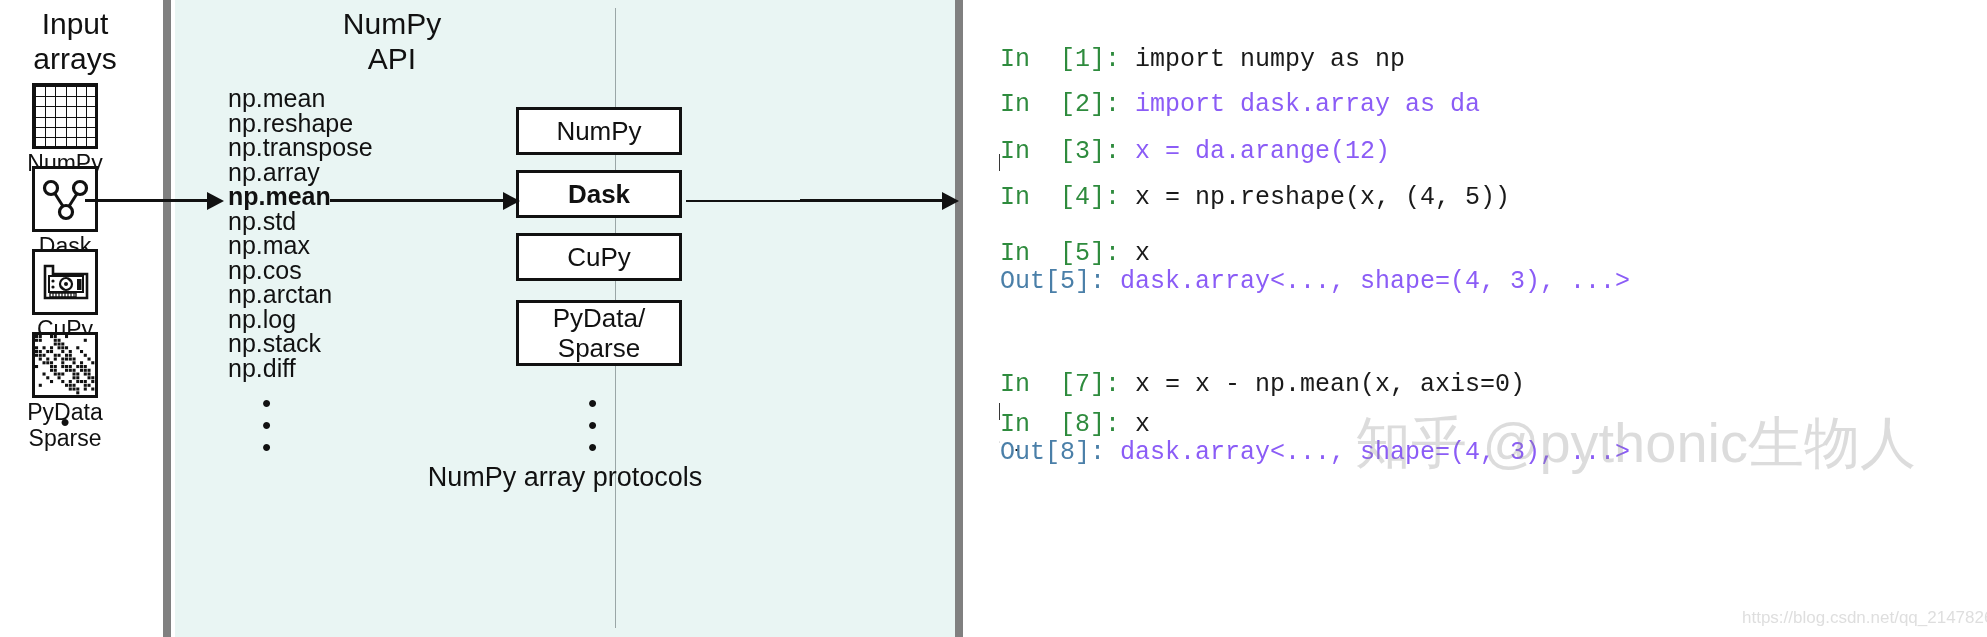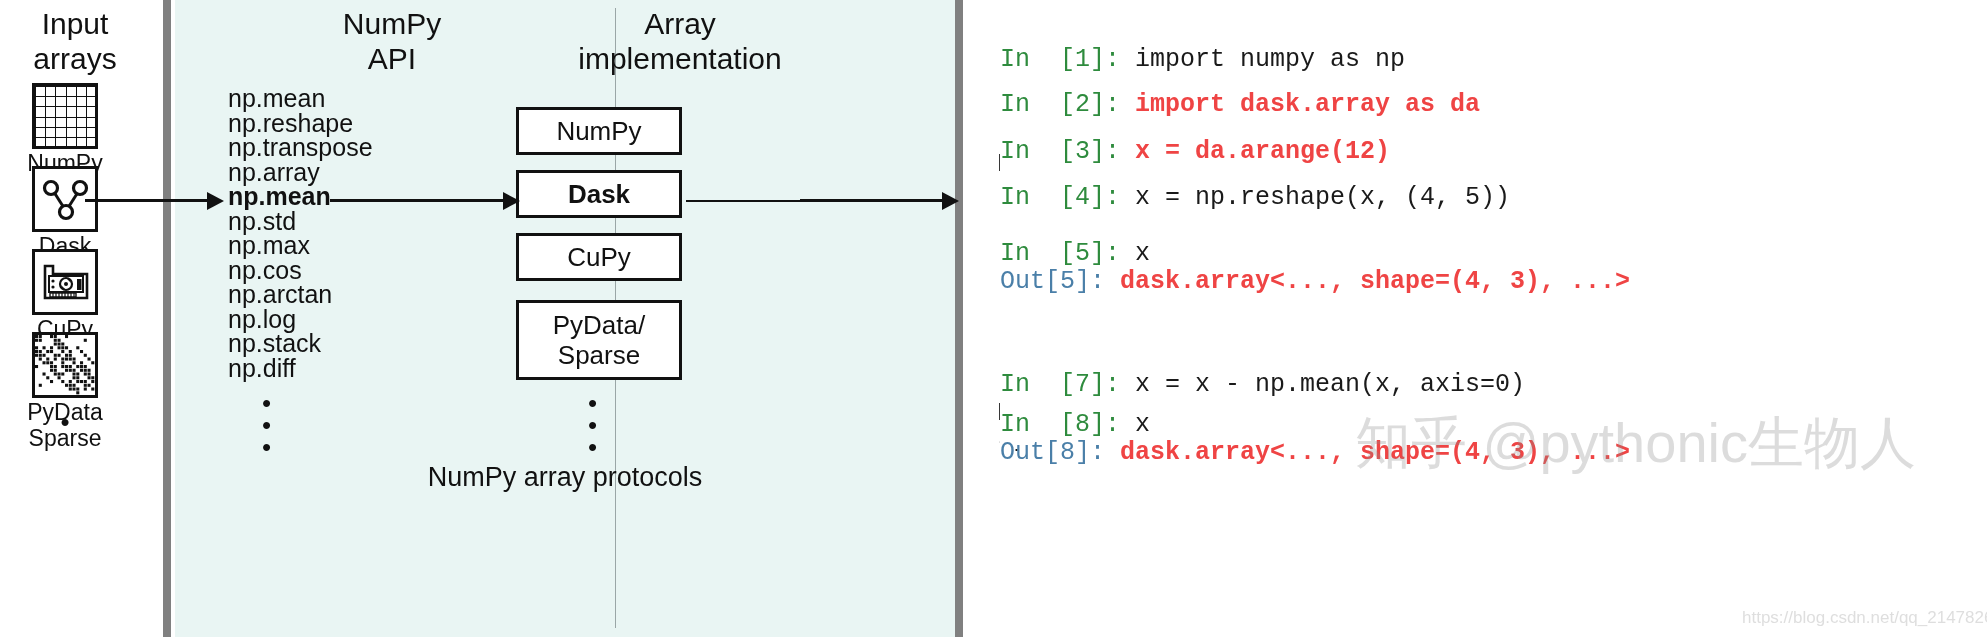--- a/index.html
+++ b/index.html
@@ -172,21 +172,21 @@
   .code-line{
     position:absolute;
     white-space:pre;
     font-size:25px;
     line-height:28px;
     color:#111;
   }
   .prompt-in{ color:#2e8b3d; }
   .prompt-out{ color:#4a7fa8; }
   .code-body{ color:#1a1a1a; }
-  .code-body.bold{ font-weight:bold; color:#ef4444; }
+  .code-body.bold{ font-weight:normal; color:#8b5cf6; }
 
   
   .watermark{
     position:absolute;
     left:1355px; top:413px;
     font-size:56px;
     line-height:60px;
     color:rgba(140,140,140,0.30);
     font-family:"Liberation Sans", sans-serif;
     white-space:nowrap;
@@ -209,22 +209,20 @@
 
   <div class="teal-panel"></div>
   <div class="vbar left"></div>
   <div class="vbar right"></div>
   <div class="panel-divider"></div>
 
   <div class="col-head" style="left:0px;  top:6px; width:150px;">Input
 arrays</div>
   <div class="col-head" style="left:182px; top:6px; width:420px;">NumPy
 API</div>
-  <div class="col-head" style="left:470px; top:6px; width:420px;">Array
-implementation</div>
   <div class="col-head" style="left:968px; top:6px; width:160px;">Output
 arrays</div>
 
   <div class="stack" id="input-stack" style="left:0px; top:83px; width:130px;">
       <div class="icon-item" style="position: absolute; left: 0px; top: 0px; width: 130px;">
         <div class="icon-box">
           <div class="grid-ico"></div>
         </div>
         <div class="icon-caption">NumPy</div>
       </div>
@@ -544,21 +542,21 @@
   <div class="api-dots">
     <span>•</span>
     <span>•</span>
     <span>•</span>
   </div>
 
   <div id="impl-boxes">
       <div class="impl-box" style="top: 107px; height: 48px;">NumPy</div>
       <div class="impl-box bold" style="top: 170px; height: 48px;">Dask</div>
       <div class="impl-box" style="top: 233px; height: 48px;">CuPy</div>
-      <div class="impl-box" style="top: 300px; height: 80px;">PyData/
+      <div class="impl-box" style="top: 300px; height: 66px;">PyData/
 Sparse</div>
     </div>
   <div class="impl-dots">
     <span>•</span>
     <span>•</span>
     <span>•</span>
   </div>
 
   <div class="protocols">NumPy array protocols</div>
 

